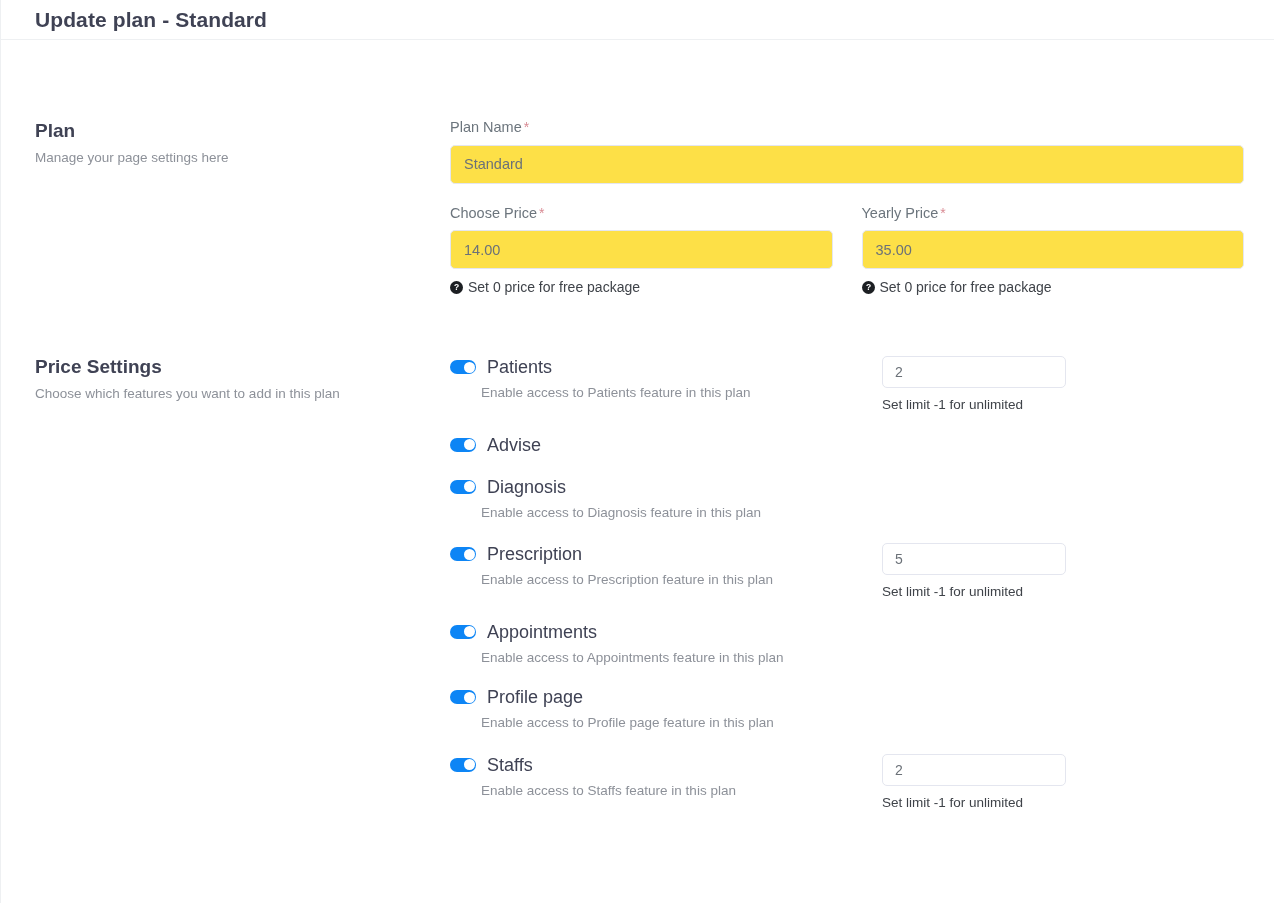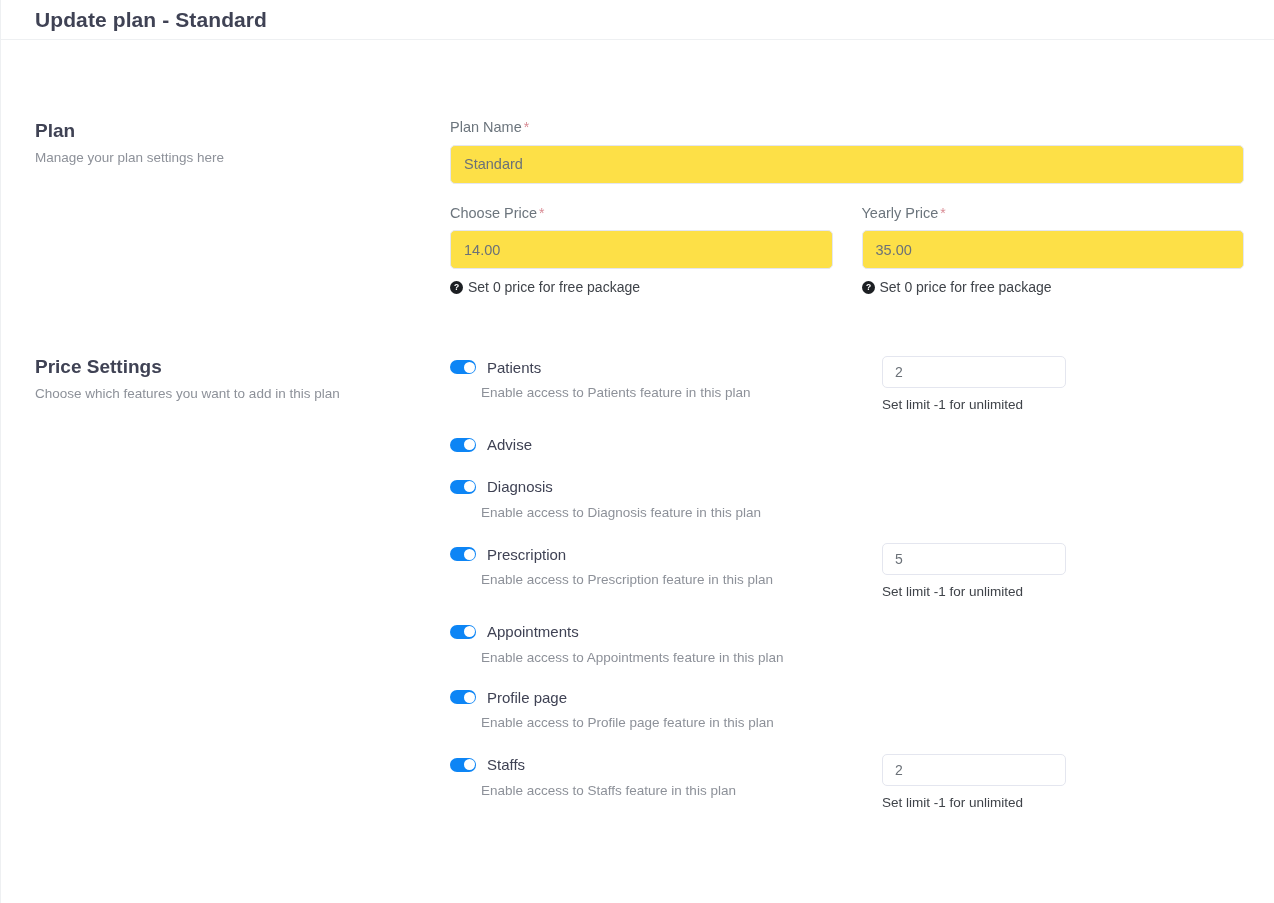--- a/index.html
+++ b/index.html
@@ -149,21 +149,21 @@
     width: 184px;
     margin-left: 8px;
   }
   .feature-head {
     display: flex;
     align-items: center;
     gap: 11px;
     height: 22px;
   }
   .feature-name {
-    font-size: 15px;
+    font-size: 18px;
     color: #3f4254;
     line-height: 1;
   }
   .feature-desc {
     font-size: 13.5px;
     color: #8d9199;
     margin: 6px 0 0 31px;
     line-height: 1.3;
   }
 
@@ -223,21 +223,21 @@
   <div class="card-header">
     <h1 class="card-title">Update plan - Standard</h1>
   </div>
 
   <div class="card-body">
 
     <div class="section" id="plan-section">
 
       <div class="section-aside">
         <h2 class="section-heading">Plan</h2>
-        <p class="section-sub">Manage your plan settings here</p>
+        <p class="section-sub">Manage your page settings here</p>
       </div>
 
       <div class="section-main">
 
         <div>
           <label class="field-label">
             <span>Plan Name</span><span class="req">*</span>
           </label>
           <input class="text-input" type="text" value="Standard" style="">
         </div>

